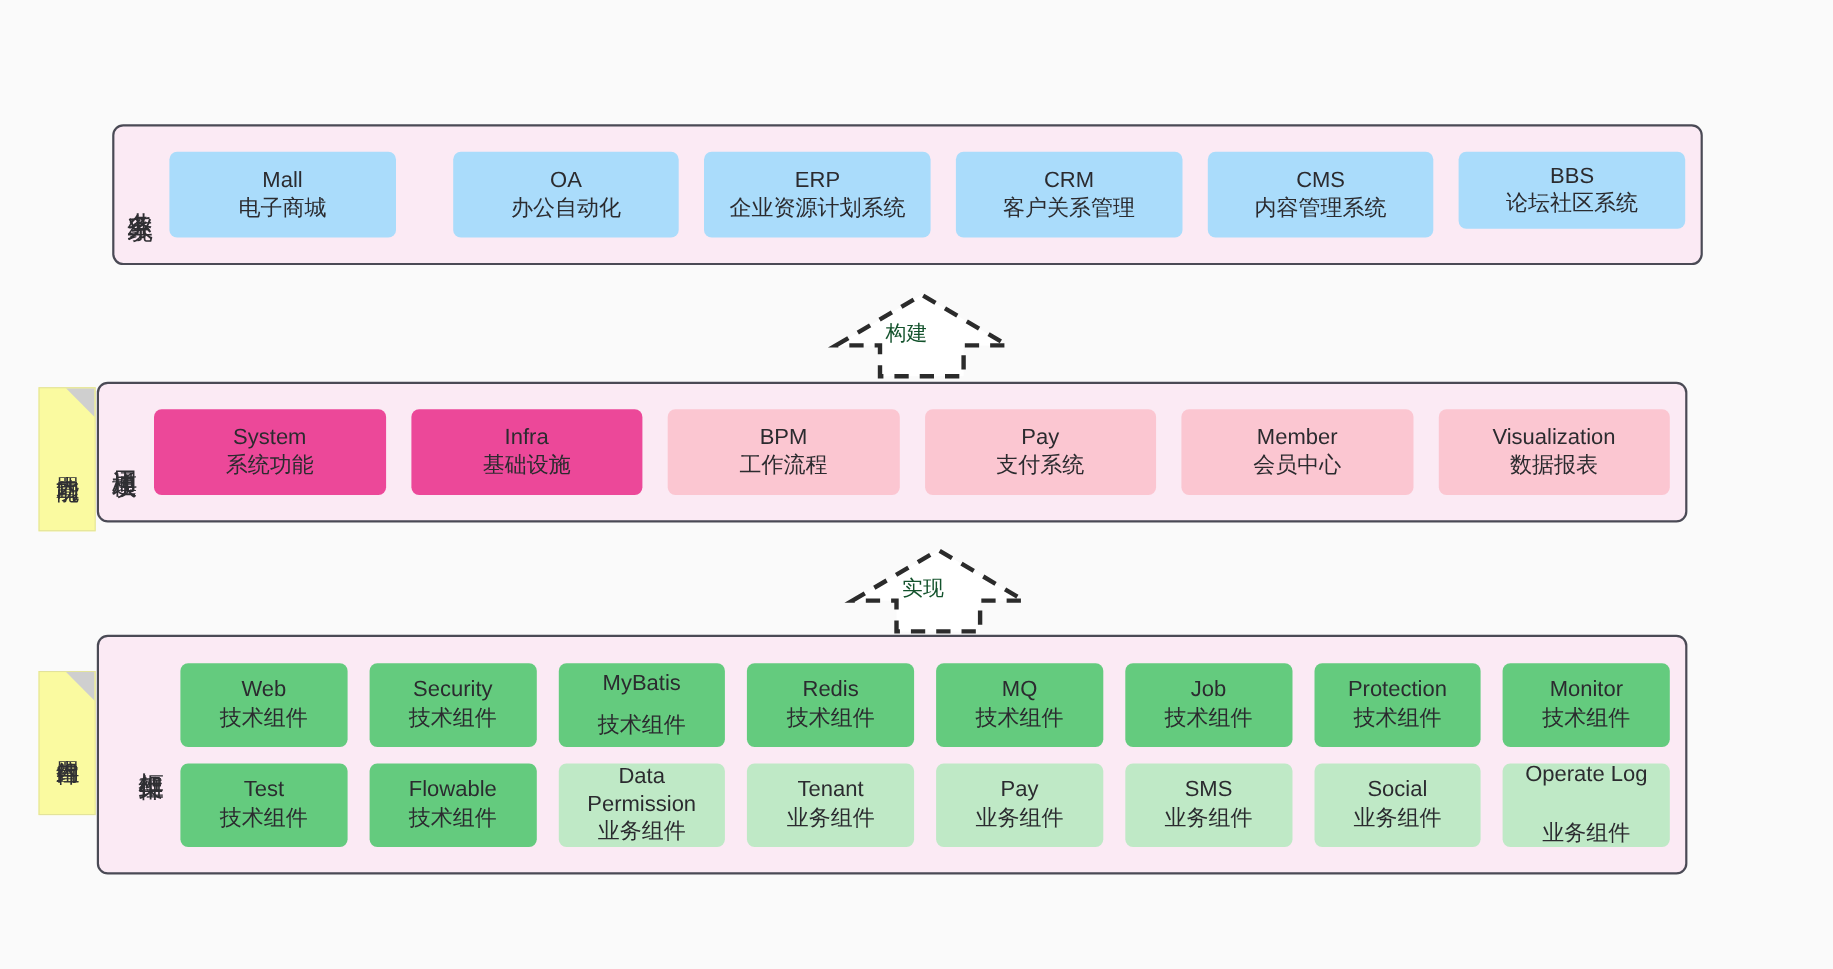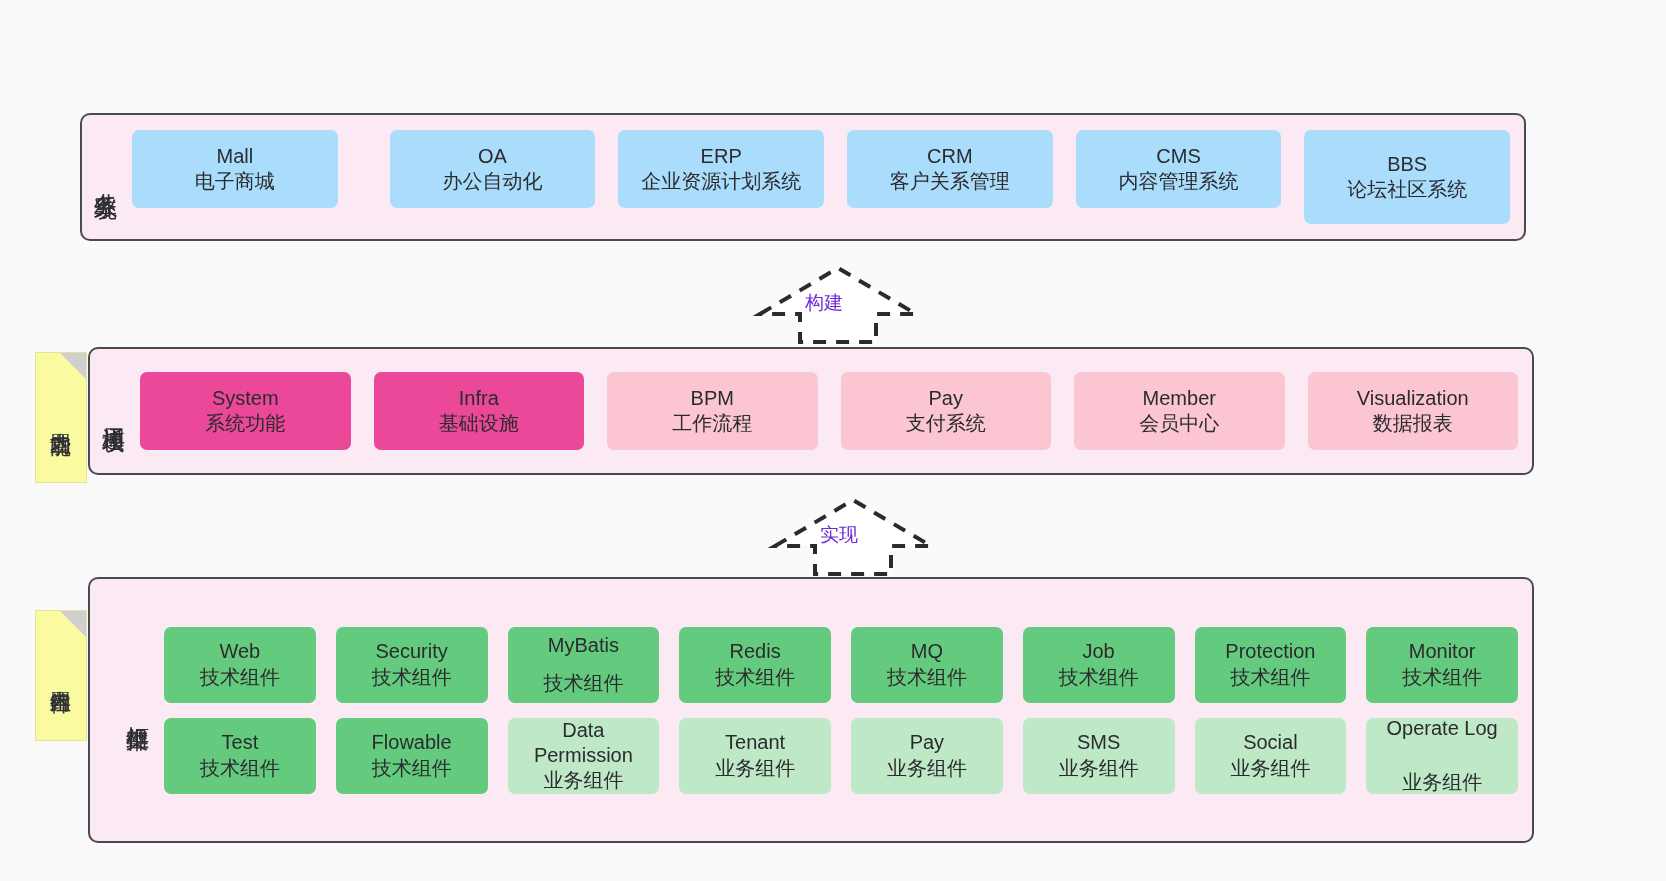--- a/index.html
+++ b/index.html
@@ -114,31 +114,31 @@
   }
 
   
   .arrow {
     position: absolute;
     pointer-events: none;
   }
   .arrow-label {
     position: absolute;
     font-size: 19px;
-    color: #6d28d9;
+    color: #14532d;
     white-space: nowrap;
     background: transparent;
   }
 </style>
 </head>
 <body>
 
 <div class="canvas">
 
-  <div class="layer" id="layer-business" style="left:80px; top:113px; width:1446px; height:128px;">
+  <div class="layer" id="layer-business" style="left:102px; top:113px; width:1446px; height:128px;">
     <div class="layer-title">业务系统</div>
     <div class="layer-body">
       <div class="row">
         <div class="card c-blue" style="height:78px;">
           <span class="t1">Mall</span>
           <span class="t2">电子商城</span>
         </div>
         <div class="card c-blue" style="height:78px;margin-left:29px;">
           <span class="t1">OA</span>
           <span class="t2">办公自动化</span>
@@ -148,21 +148,21 @@
           <span class="t2">企业资源计划系统</span>
         </div>
         <div class="card c-blue" style="height:78px;">
           <span class="t1">CRM</span>
           <span class="t2">客户关系管理</span>
         </div>
         <div class="card c-blue" style="height:78px;">
           <span class="t1">CMS</span>
           <span class="t2">内容管理系统</span>
         </div>
-        <div class="card c-blue" style="height:94px;">
+        <div class="card c-blue" style="height:70px;">
           <span class="t1">BBS</span>
           <span class="t2">论坛社区系统</span>
         </div>
       </div>
     </div>
   </div>
 
   <div class="arrow" style="left:750px; top:256px; width:180px; height:90px;">
     <svg width="180" height="90" viewBox="0 0 180 90">
       <path d="M 10 58 L 88 12 L 166 58 L 126 58 L 126 86 L 50 86 L 50 58 Z" fill="#ffffff" stroke="#2b2b2b" stroke-width="4" stroke-dasharray="13,10" stroke-linejoin="miter"></path>
@@ -212,21 +212,21 @@
       <path d="M 10 58 L 88 12 L 166 58 L 126 58 L 126 86 L 50 86 L 50 58 Z" fill="#ffffff" stroke="#2b2b2b" stroke-width="4" stroke-dasharray="13,10" stroke-linejoin="miter"></path>
     </svg>
   </div>
   <div class="arrow-label" style="left:820px; top:522px;">实现</div>
 
   <div class="sticky" style="left:35px; top:610px; width:52px; height:131px;">
     <span class="fold"></span>
     <span>内置组件</span>
   </div>
 
-  <div class="layer" id="layer-framework" style="left:88px; top:577px; width:1446px; height:266px;padding-left:24px;">
+  <div class="layer" id="layer-framework" style="left:88px; top:577px; width:1446px; height:218px;padding-left:24px;">
     <div class="layer-title">框架组件</div>
     <div class="layer-body" style="gap:15px;">
 
       <div class="row" style="gap:20px;">
         <div class="card c-green" style="height:76px;">
           <span class="t1">Web</span>
           <span class="t2">技术组件</span>
         </div>
         <div class="card c-green" style="height:76px;">
           <span class="t1">Security</span>

